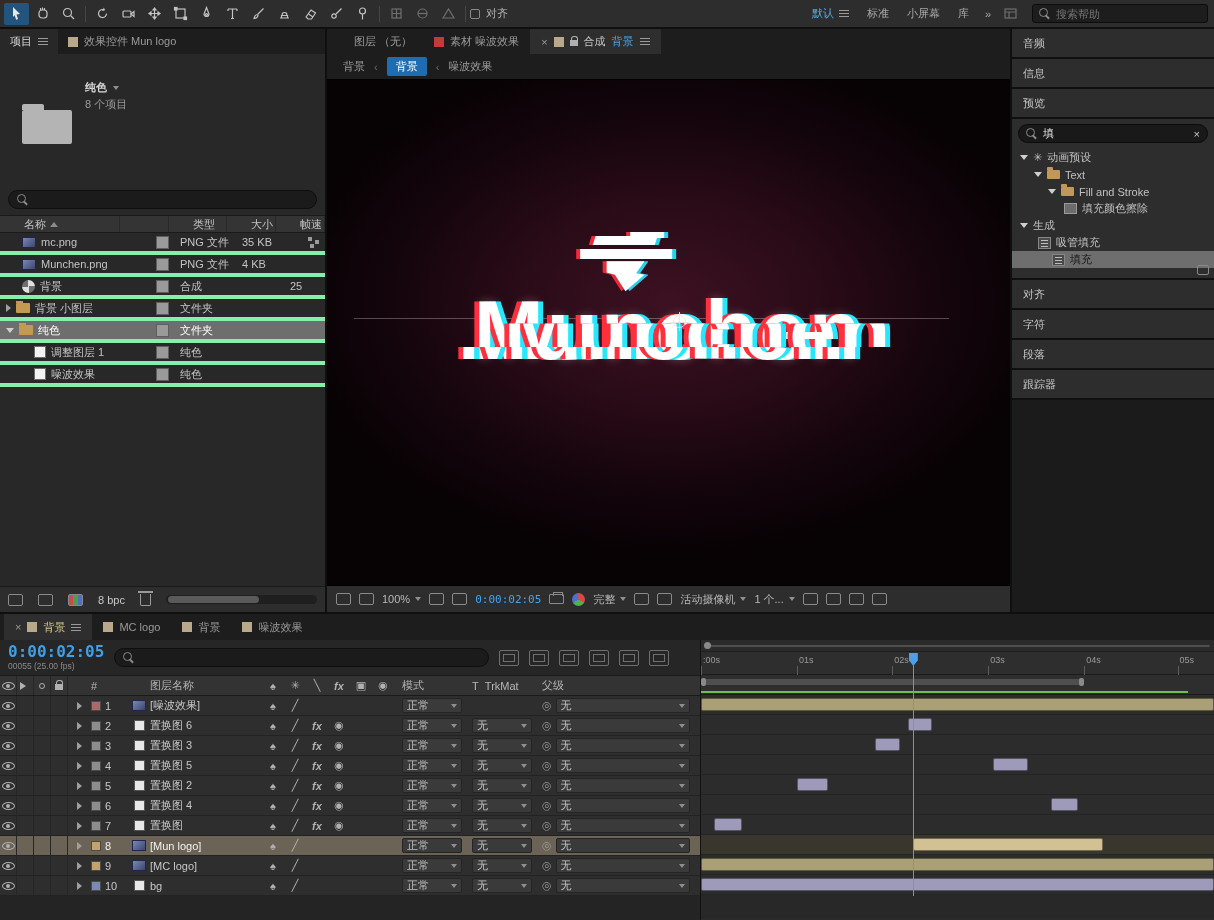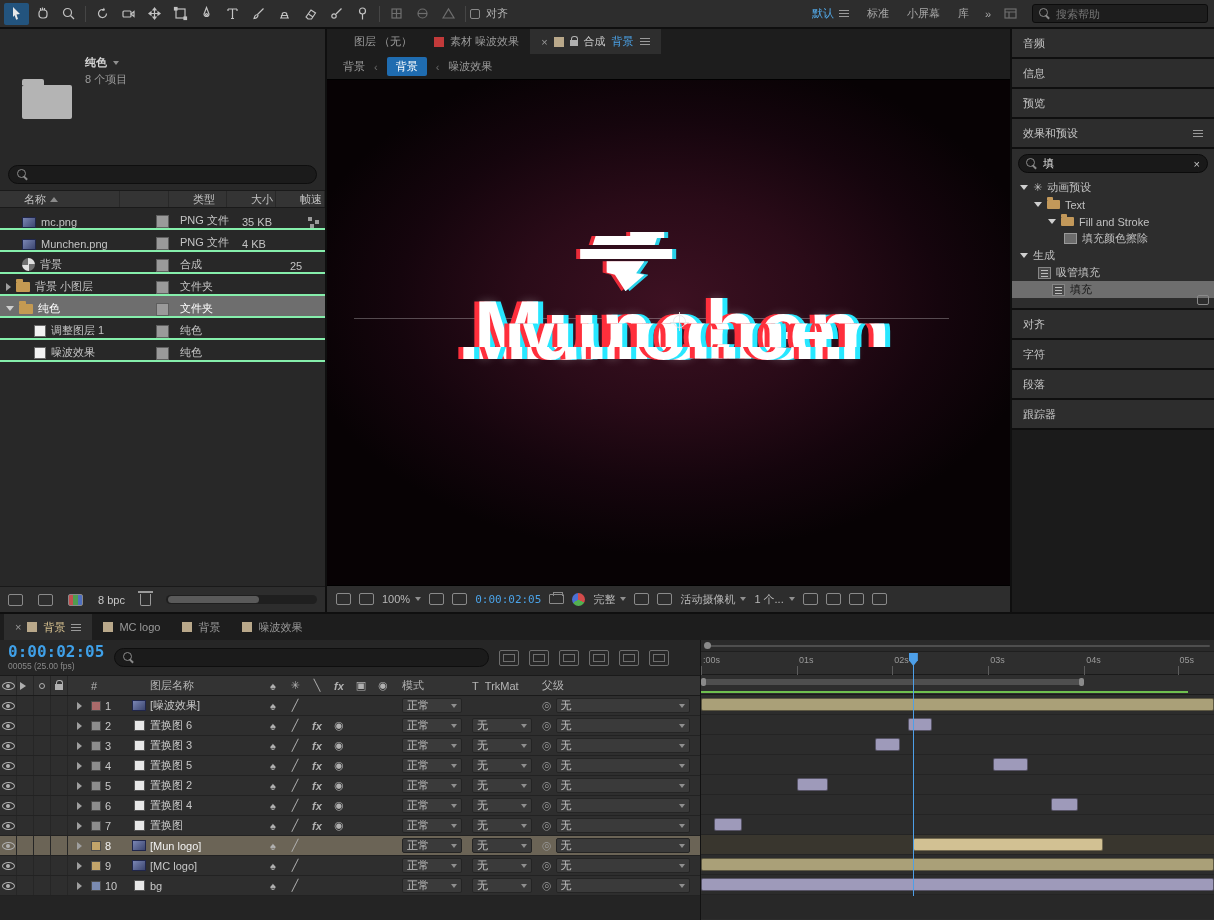--- a/index.html
+++ b/index.html
@@ -34,21 +34,21 @@
 .chip{display:inline-block;width:10px;height:10px;flex:none}
 .preview-area{position:relative;height:128px;flex:none}
 .preview-title{position:absolute;left:85px;top:26px;color:#d6d6d6;font-weight:bold;display:flex;align-items:center;gap:6px}
 .preview-count{position:absolute;left:85px;top:43px;color:#9a9a9a}
 .big-folder{position:absolute;left:22px;top:56px;width:50px;height:34px;background:#b4b4b4;border-radius:2px}
 .big-folder::before{content:"";position:absolute;top:-6px;left:0;width:22px;height:6px;background:#b4b4b4;border-radius:2px 2px 0 0}
 .psearch{margin:8px 8px 6px;height:19px;background:#1b1b1b;border:1px solid #0e0e0e;border-radius:10px;display:flex;align-items:center;gap:6px;padding:0 8px;flex:none}
 .ptable-head{display:flex;height:18px;background:#343434;border-top:1px solid #1a1a1a;border-bottom:1px solid #1a1a1a;align-items:stretch;color:#c2c2c2;flex:none}
 .pcol{padding:0 24px;border-right:1px solid #282828;display:flex;align-items:center;gap:4px;overflow:hidden;white-space:nowrap}
 .c-name{width:150px}.c-chip{width:24px}.c-type{width:62px}.c-size{width:48px}.c-fps{flex:1}
-.prow{display:flex;height:22px;align-items:flex-end;border-bottom:2px solid #86efac;color:#c4c4c4}
+.prow{display:flex;height:22px;align-items:center;border-bottom:4px solid #86efac;color:#c4c4c4}
 .prow.selected{background:#6e6e6e;color:#fff}
 .pcell{padding:0 6px;display:flex;align-items:center;gap:5px;overflow:hidden;white-space:nowrap}
 .label-chip{width:13px;height:13px;background:#9a9a9a;border:1px solid #5e5e5e;flex:none}
 .tri-r{width:0;height:0;border-top:4px solid transparent;border-bottom:4px solid transparent;border-left:5px solid #9f9f9f;flex:none}
 .tri-d{width:0;height:0;border-left:4px solid transparent;border-right:4px solid transparent;border-top:5px solid #cfcfcf;flex:none}
 .sort-tri{width:0;height:0;border-left:4px solid transparent;border-right:4px solid transparent;border-bottom:5px solid #8a8a8a}
 .ico-footage{width:14px;height:11px;background:linear-gradient(135deg,#7a86b4,#3c4670);border:1px solid #20264a;flex:none}
 .ico-comp{width:13px;height:13px;border-radius:50%;background:conic-gradient(#e0e0e0 0 25%,#6f6f6f 0 50%,#e0e0e0 0 75%,#6f6f6f 0);flex:none}
 .ico-folder-s{width:14px;height:10px;background:#c49a52;position:relative;border-radius:1px;flex:none}
 .ico-folder-s::before{content:"";position:absolute;top:-3px;left:0;width:7px;height:3px;background:#c49a52;border-radius:1px 1px 0 0}
@@ -312,20 +312,30 @@
           </svg>
         </span>
     </div>
     <div class="help-search">
       <span class="mag"></span>
       <input placeholder="搜索帮助" style="">
     </div>
   </div>
 
   <div class="project">
+    <div class="ptabs">
+      <span class="ptab active">
+          <span>项目</span>
+          <span class="menu-ico"></span>
+        </span>
+      <span class="ptab">
+          <span class="chip" style="background:#b9a88a"></span>
+          <span>效果控件 Mun logo</span>
+        </span>
+    </div>
     <div class="preview-area">
       <span class="preview-title">
           <span>纯色</span>
           <span class="caret"></span>
         </span>
       <span class="preview-count">8 个项目</span>
       <span class="big-folder"></span>
     </div>
     <div class="psearch">
       <span class="mag"></span>
@@ -521,24 +531,20 @@
 
   <div class="rightcol">
     <div class="rc-head">
         <span>音频</span>
       </div>
     <div class="rc-head">
         <span>信息</span>
       </div>
     <div class="rc-head">
         <span>预览</span>
-      </div>
-    <div class="rc-head">
-        <span>效果和预设</span>
-        <span class="menu-ico"></span>
       </div>
     <div class="effects-body">
       <div class="esearch">
         <span class="mag"></span>
         <input value="填" style="">
         <span class="eclear">×</span>
       </div>
       <div class="tree-item" style="padding-left:8px">
           <span class="tri-d"></span>
           <span class="star-g">✳</span>

